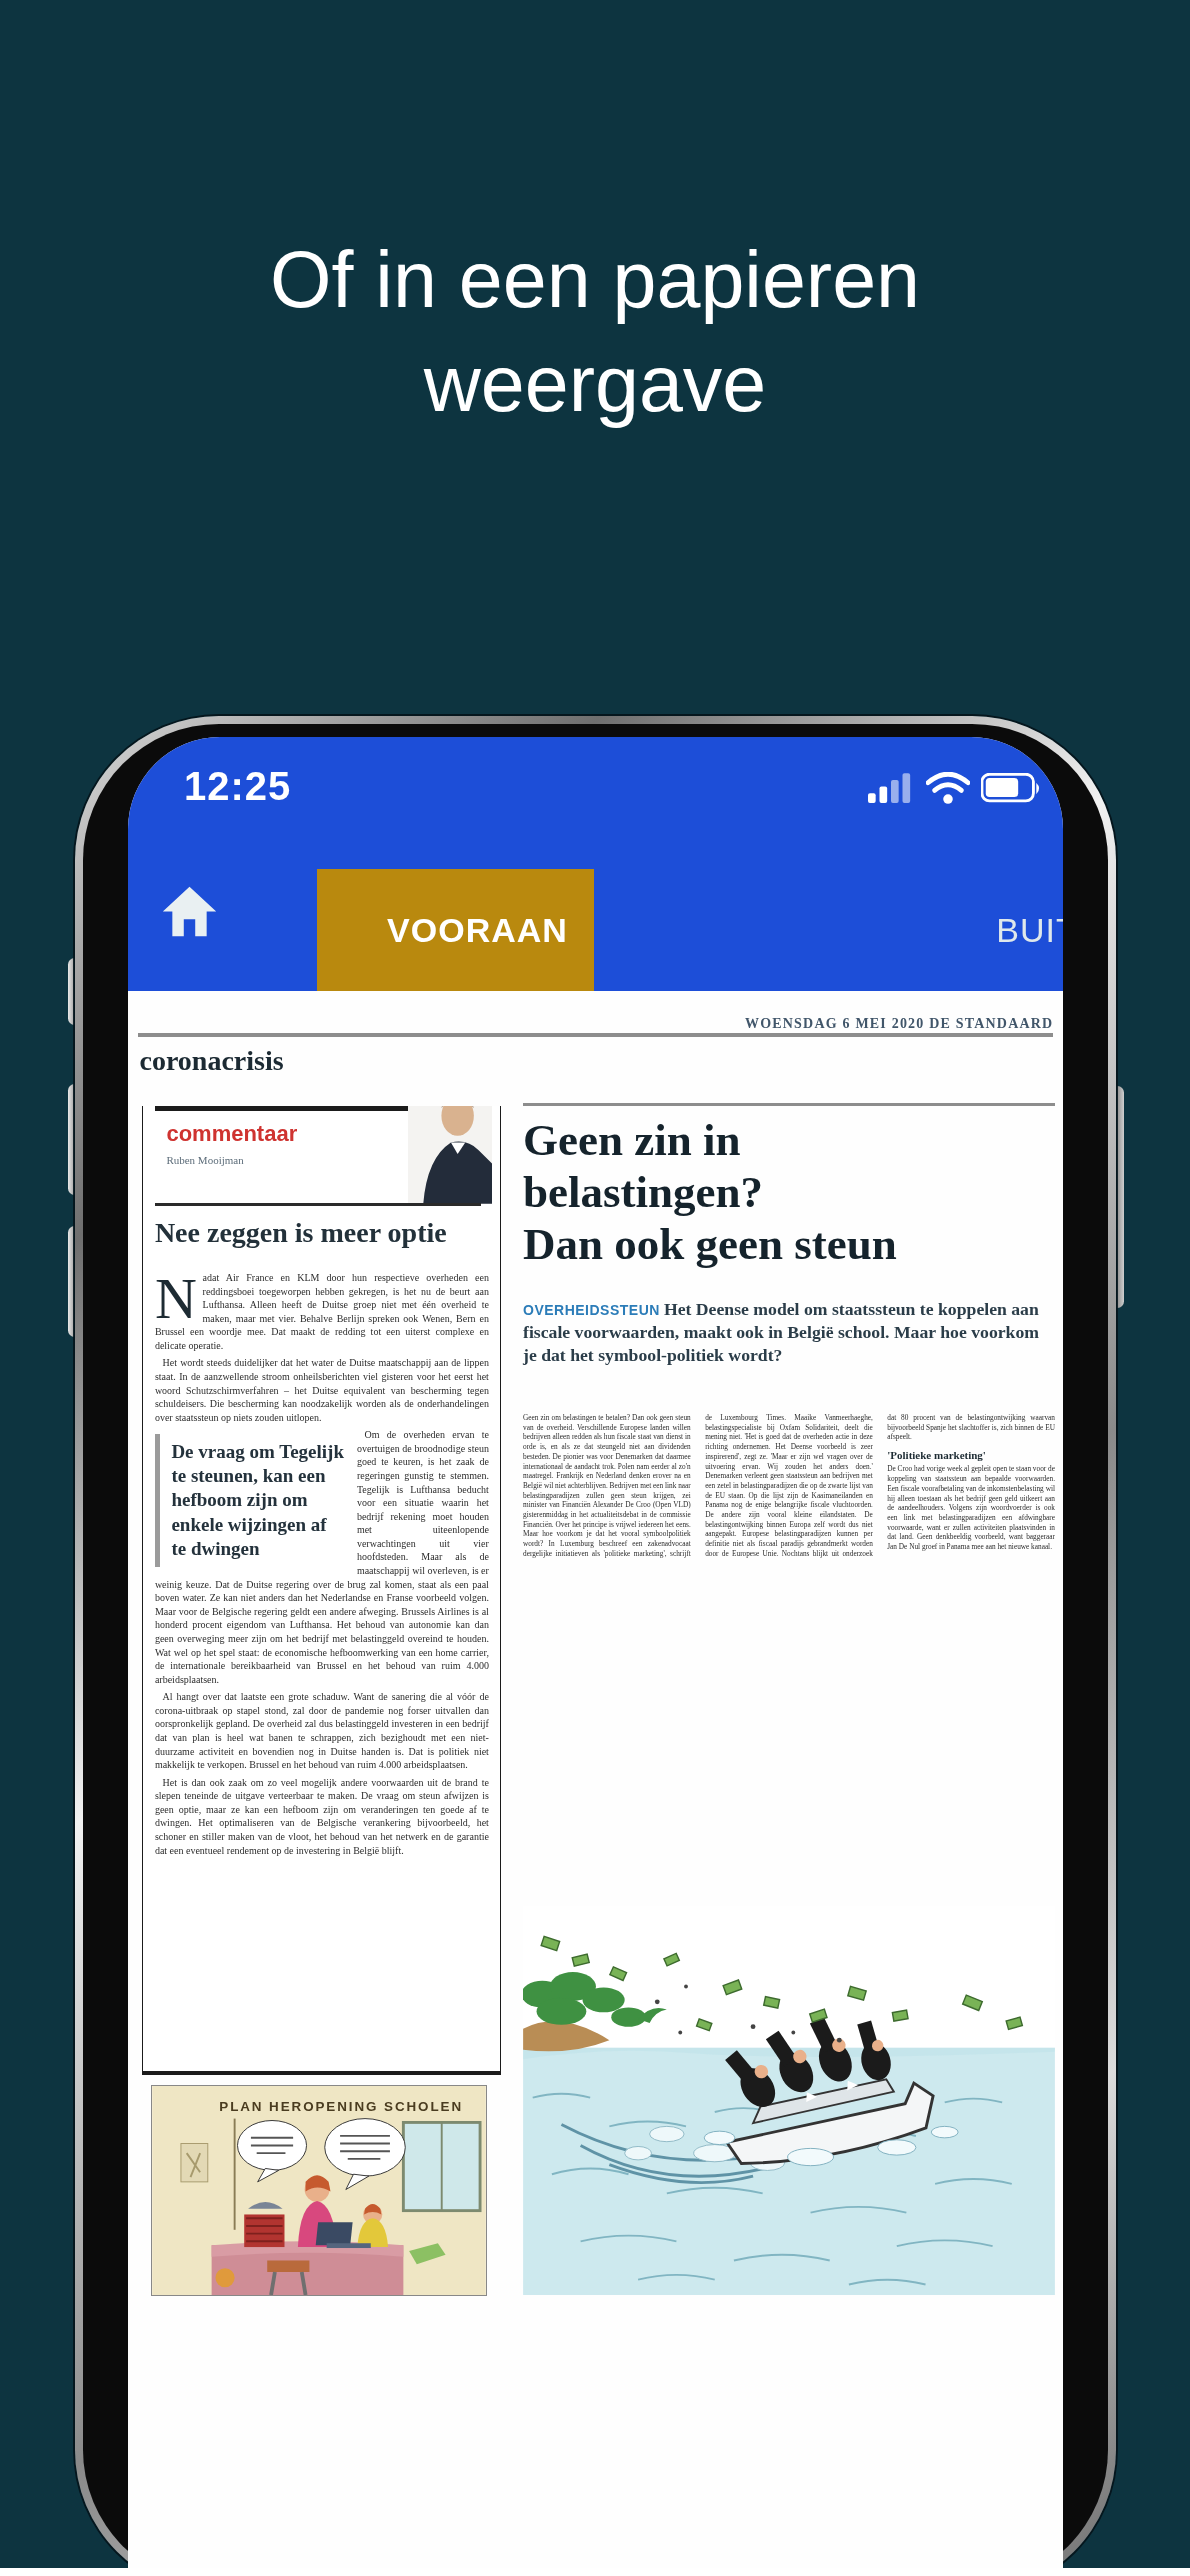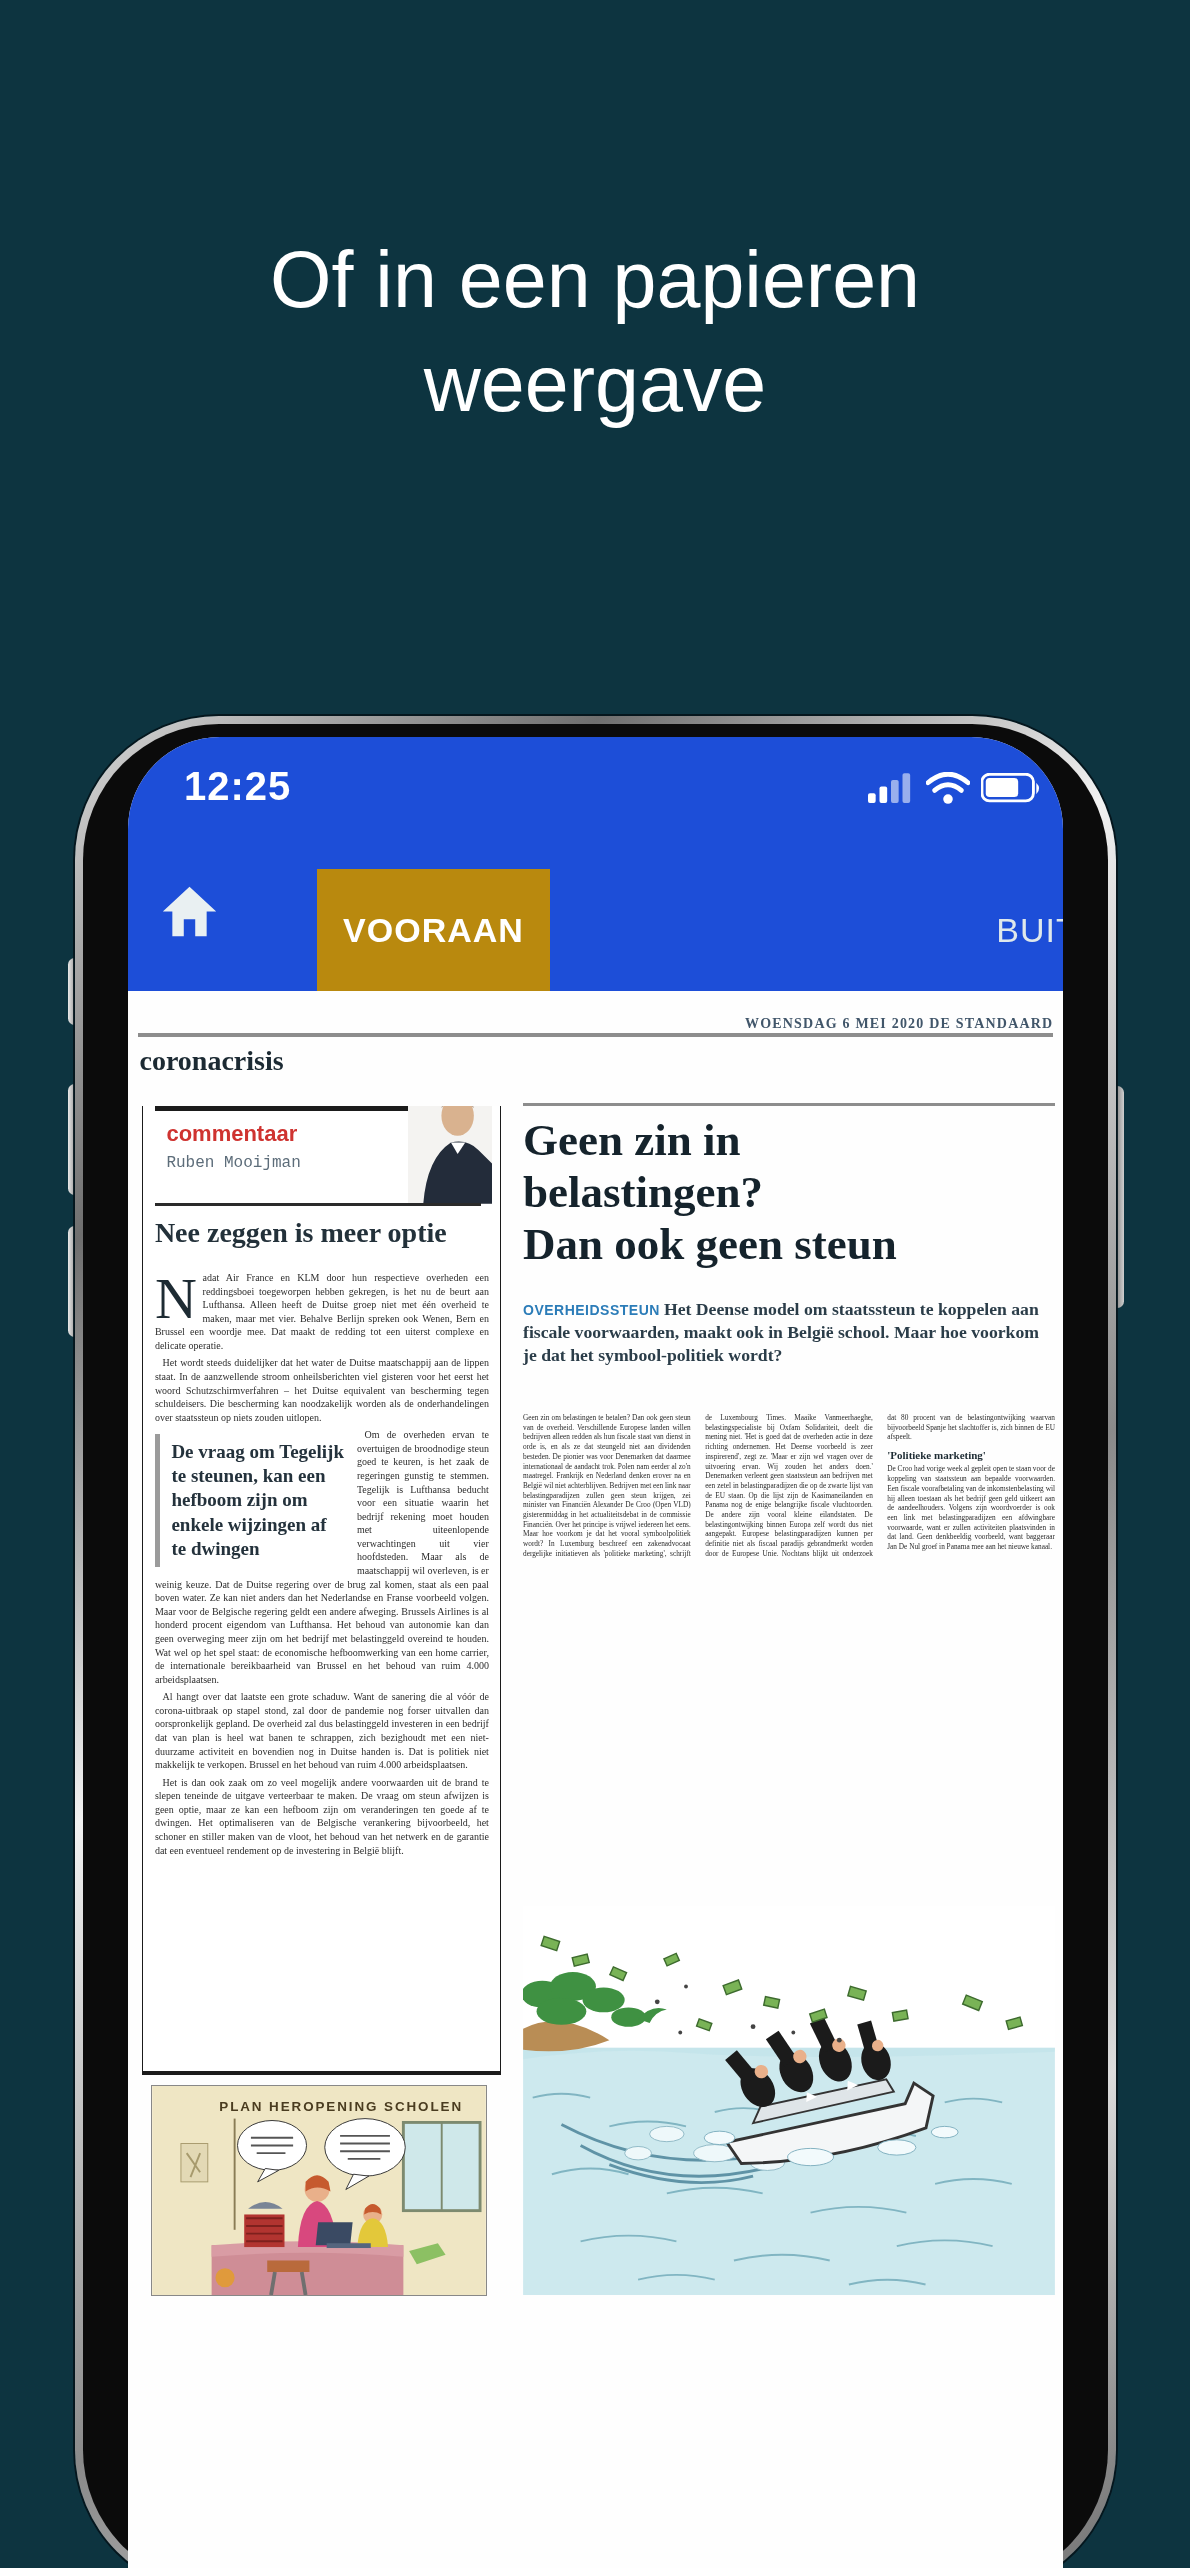--- a/index.html
+++ b/index.html
@@ -23,40 +23,40 @@
   .screen{position:absolute;left:53px;right:53px;top:21px;bottom:0;
     background:#ffffff;border-radius:92px 92px 0 0;overflow:hidden;}
   
   .app-header{position:absolute;top:0;left:0;right:0;height:254px;background:#1d4ed8;}
   .status-time{position:absolute;left:56px;top:27px;color:#fff;font-size:40px;font-weight:700;letter-spacing:1px;}
   .status-icons{position:absolute;right:21px;top:35px;display:flex;gap:11.5px;align-items:center;}
   .tab-row{position:absolute;left:0;right:0;top:132px;height:122px;}
   .home-btn{position:absolute;left:31px;top:11.5px;width:61px;height:61px;}
   .tab{position:absolute;top:0;height:122px;display:flex;align-items:center;justify-content:center;
     color:#dfe8eb;font-size:34px;letter-spacing:1px;white-space:nowrap;}
-  .tab-active{left:189px;width:233px;background:#b9890e;color:#ffffff;font-weight:700;}
+  .tab-active{left:189px;width:233px;background:#b9890e;color:#ffffff;font-weight:700;padding-left:44px;}
   .tab-2{left:462px;width:288px;}
   .tab-3{left:817px;width:182px;justify-content:flex-end;padding-right:0;}
   
   .paper{position:absolute;top:254px;left:0;right:0;bottom:0;background:#fefefe;overflow:hidden;
     font-family:"Liberation Serif",serif;color:#222;}
   .dateline{position:absolute;top:25px;right:9.6px;font-size:14px;font-weight:700;color:#41566a;
     letter-spacing:1.2px;font-family:"Liberation Serif",serif;}
   .rule-top{position:absolute;top:42px;left:9.6px;right:9.6px;height:3.8px;background:#8d8d8d;}
   .section-label{position:absolute;top:54px;left:11.5px;font-size:28px;font-weight:700;color:#1c2a33;}
   
   .com-box{position:absolute;left:14.4px;top:115px;width:357px;height:965px;
     border-left:1.9px solid #1b1b1b;border-right:1.9px solid #1b1b1b;border-bottom:4.8px solid #1b1b1b;
     overflow:hidden;background:#fff;}
   .com-toprule{position:absolute;top:0;left:11.5px;width:259px;height:4.8px;background:#1b1b1b;}
   .com-photo{position:absolute;top:-23px;left:265px;width:84px;height:121px;overflow:hidden;}
   .com-kicker{position:absolute;top:15.3px;left:23px;font-family:"Liberation Sans",sans-serif;
     font-size:22px;font-weight:700;color:#cf3330;}
-  .com-author{position:absolute;top:48px;left:23px;font-family:Liberation Mono, monospace;
-    font-size:16px;color:#5d6d7a;}
+  .com-author{position:absolute;top:48px;left:23px;font-family:Liberation Serif, serif;
+    font-size:11px;color:#5d6d7a;}
   .com-midrule{position:absolute;top:97px;left:11.5px;width:326px;height:2.9px;background:#2a2a2a;}
   .com-title{position:absolute;top:111px;left:11.5px;width:334px;font-size:28px;font-weight:700;color:#23313a;}
   .com-body{position:absolute;top:165px;left:11.5px;width:334px;height:794px;overflow:hidden;
     font-size:10px;line-height:1.36;text-align:justify;color:#2d2d2d;}
   .com-body p{margin:0 0 3.8px 0;text-indent:7.7px;}
   .com-body p.first{text-indent:0;}
   .dropcap{float:left;font-size:58px;line-height:0.82;padding:3.8px 5.8px 0 0;font-weight:400;color:#1d2b33;}
   .pullquote{float:left;width:174px;margin:5.8px 11.5px 3.8px 0;padding:5.8px 0 5.8px 11.5px;border-left:5.8px solid #9b9b9b;
     font-size:19px;line-height:1.28;font-weight:700;color:#24323c;text-align:left;}
   

